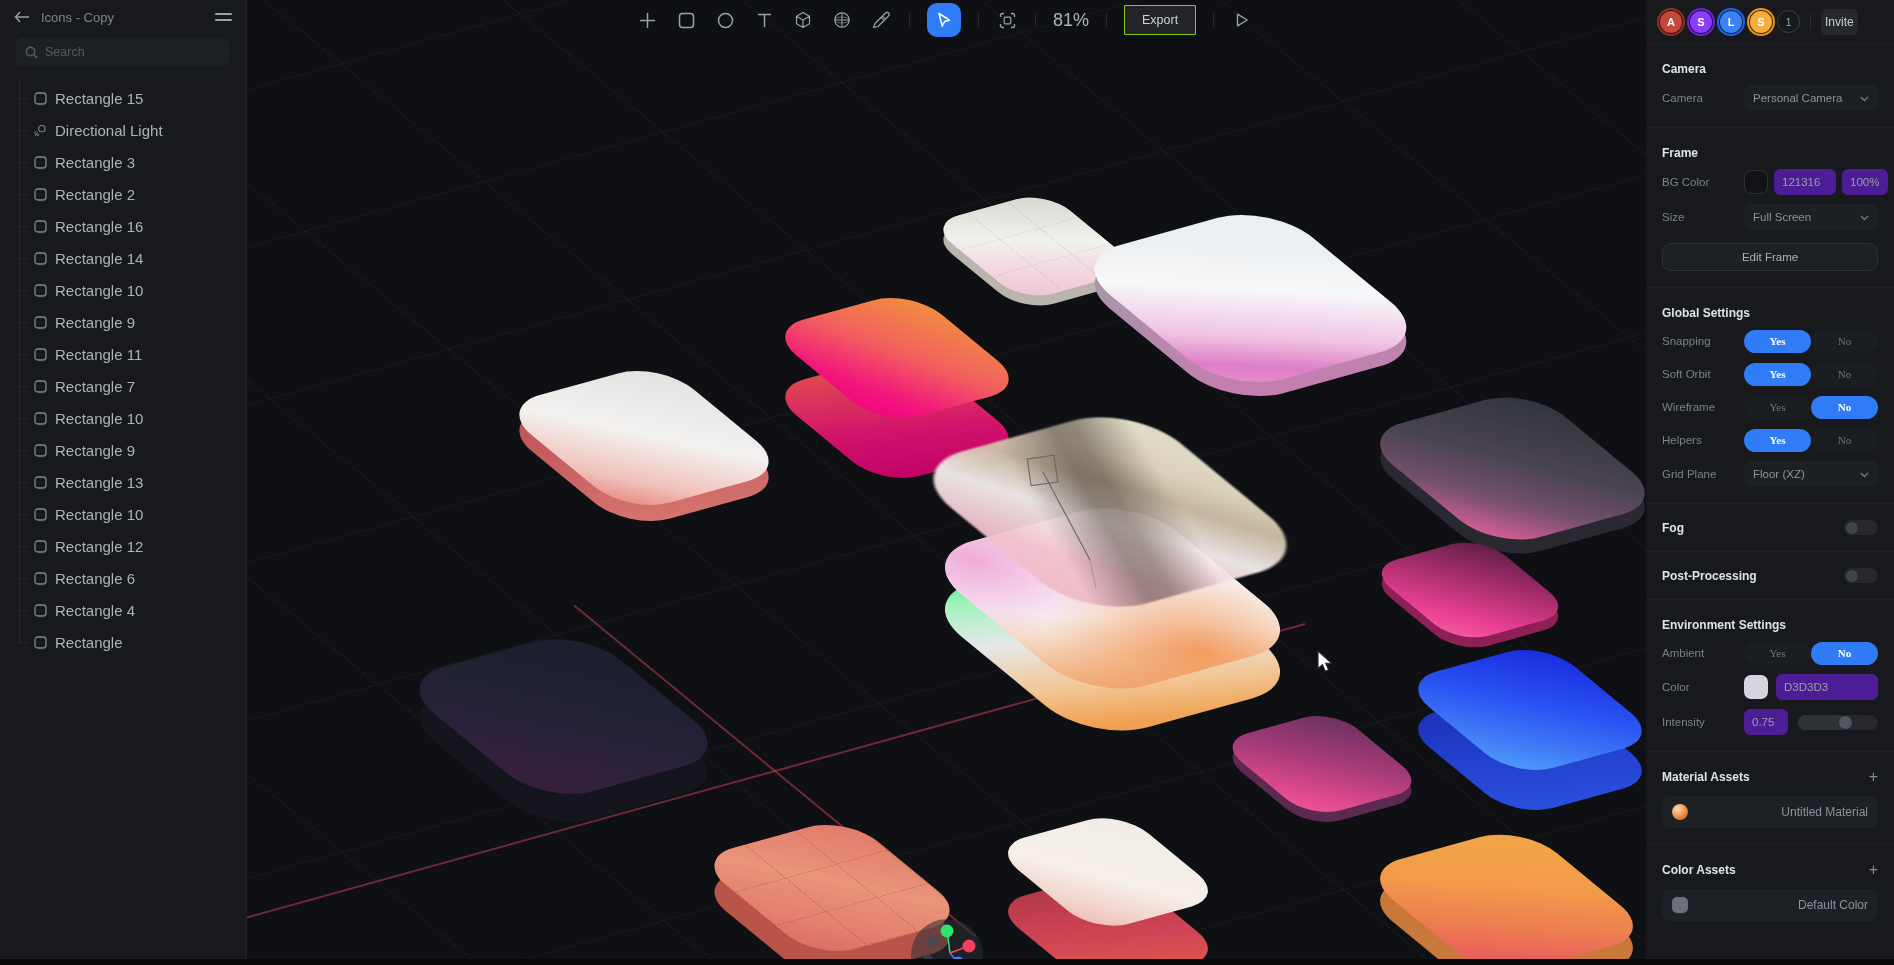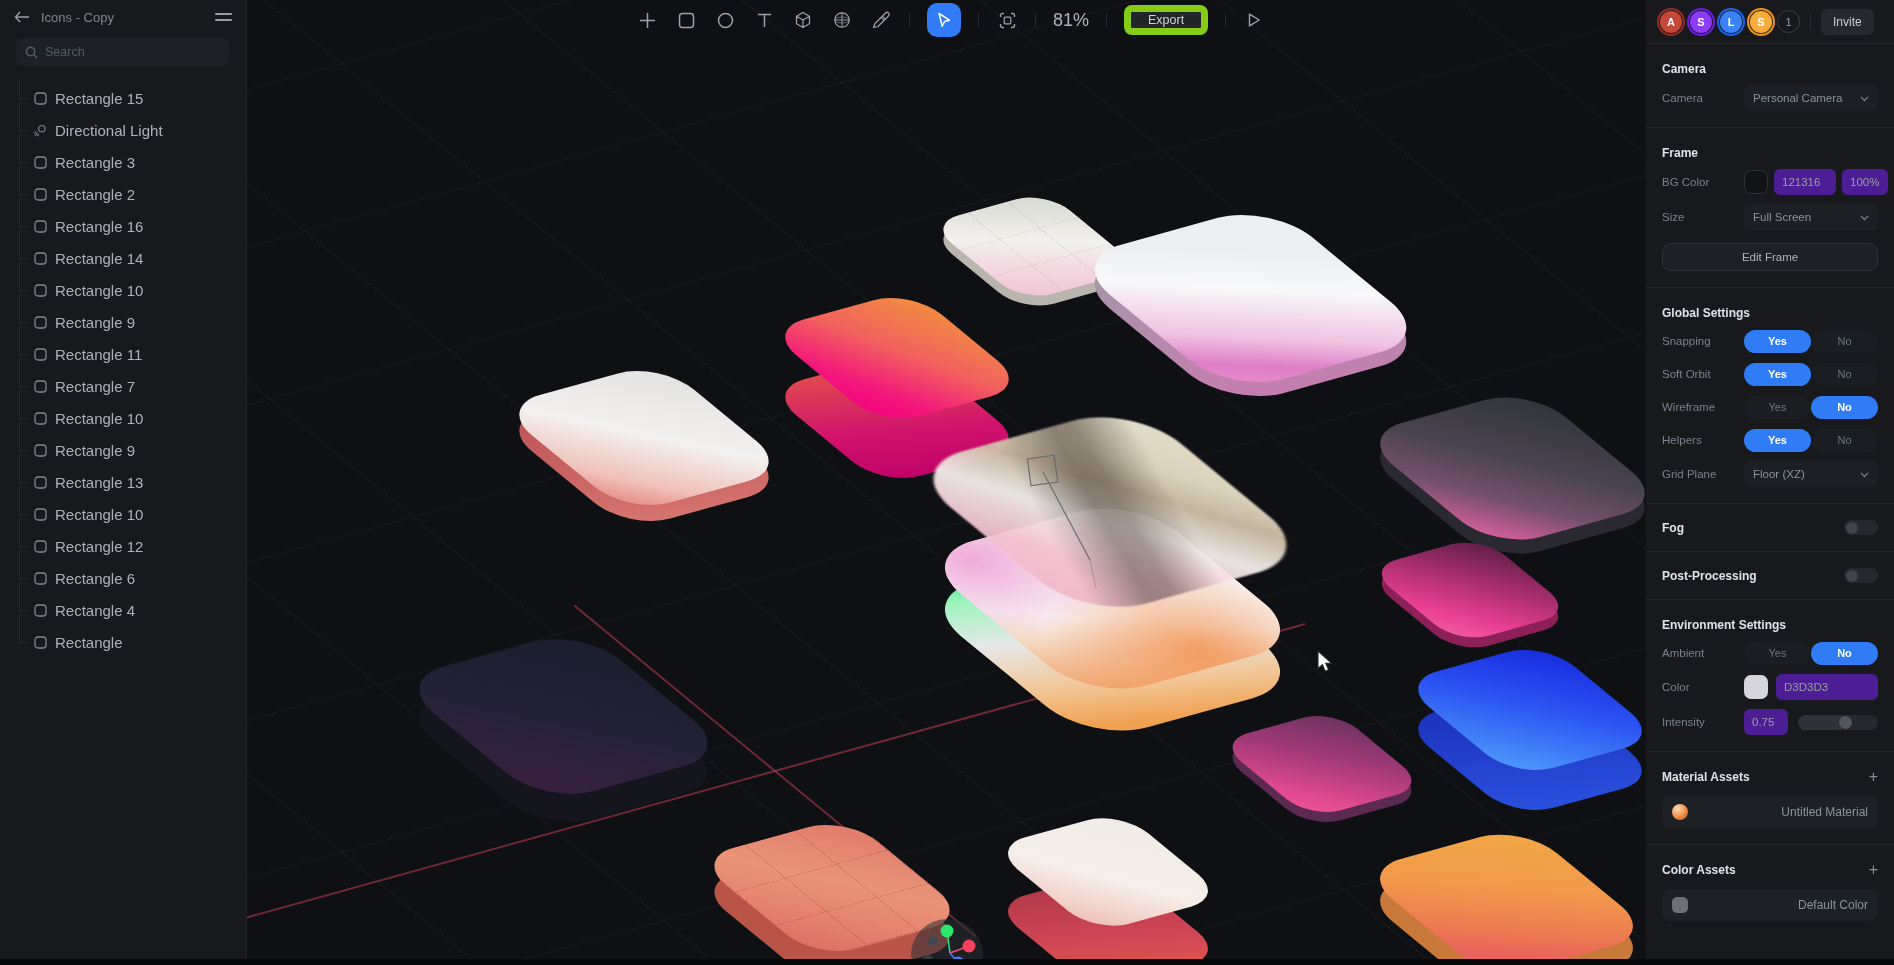--- a/index.html
+++ b/index.html
@@ -20,21 +20,21 @@
   .cursor-svg{position:absolute;z-index:40;pointer-events:none;}
   .gizmo-svg{position:absolute;z-index:22;}
 
   
   .topbar{position:absolute;left:636px;top:0;height:40px;z-index:25;display:flex;align-items:center;gap:17px;}
   .tool{width:22px;height:22px;display:flex;align-items:center;justify-content:center;color:#9ba1a8;}
   .tool svg{display:block;}
   .tool-sep{width:1px;height:14px;background:#262931;}
   .tool-active{width:34px;height:34px;background:#2f7cf6;border-radius:10px;color:#fff;}
   .zoom-label{font-size:18px;color:#aeb3ba;min-width:30px;text-align:left;}
-  .export-btn{height:30px;padding:0 17px;border-radius:8px;border:7px solid #84cc16;background:#222429;
+  .export-btn{height:30px;padding:0 17px;border-radius:1px;border:1px solid #84cc16;background:#222429;
     color:#ced2d7;font-size:12.5px;display:flex;align-items:center;}
 
   
   .sidebar{position:absolute;left:0;top:0;bottom:0;width:247px;background:#17191d;z-index:30;
     border-right:1px solid rgba(255,255,255,0.04);}
   .sb-head{display:flex;align-items:center;height:34px;padding:0 14px;color:#9aa0a8;}
   .sb-title{font-size:13px;color:#7f858d;margin-left:11px;flex:1;}
   .burger{width:17px;display:flex;flex-direction:column;gap:4px;}
   .burger span{height:1.6px;background:#9aa0a8;border-radius:1px;}
   .search{position:absolute;left:16px;top:38px;width:213px;height:28px;background:#1d2025;border-radius:6px;
@@ -49,40 +49,40 @@
 
   
   .rpanel{position:absolute;right:0;top:0;bottom:0;width:248px;background:#17191d;z-index:30;overflow:hidden;}
   .userbar{height:44px;display:flex;align-items:center;padding:0 13px;border-bottom:1px solid rgba(255,255,255,0.045);}
   .avatars{display:flex;gap:4px;align-items:center;}
   .avatar{width:24px;height:24px;border-radius:50%;display:flex;align-items:center;justify-content:center;
     font-size:11px;font-weight:700;color:#fff;border:1.5px solid rgba(10,10,12,0.8);}
   .viewer-count{width:23px;height:23px;border-radius:50%;border:1.5px solid #3a3e44;color:#9aa0a8;font-size:11px;
     display:flex;align-items:center;justify-content:center;margin-left:4px;}
   .ub-sep{width:1px;height:16px;background:#2b2e33;margin:0 10px;}
-  .invite-btn{height:26px;padding:0 12px;border-radius:6px;background:#26282d;color:#c9ced4;font-size:12px;
+  .invite-btn{height:26px;padding:0 4px;border-radius:6px;background:#26282d;color:#c9ced4;font-size:12px;
     display:flex;align-items:center;}
   .sec{padding:12px 16px 16px;border-bottom:1px solid rgba(255,255,255,0.045);}
   .sec-title{font-size:12px;font-weight:700;color:#dfe3e7;margin:6px 0 0;}
   .sec-title-row{display:flex;align-items:flex-start;justify-content:space-between;margin:6px 0 0;}
   .plus-icon{color:#868c94;font-size:16px;line-height:14px;}
   .prow{display:grid;grid-template-columns:82px 1fr;align-items:center;margin-top:9px;min-height:24px;}
   .plabel{font-size:11.5px;color:#7c828a;}
   .pvalue-drop{height:26px;background:#1c1f23;border-radius:6px;display:flex;align-items:center;
     padding:0 9px;color:#8d939b;font-size:11.5px;}
   .pvalue-drop .chev{margin-left:auto;color:#767c84;}
   .bg-ctrl{display:grid;grid-template-columns:24px 62px 46px;gap:6px;align-items:center;}
   .swatch{width:24px;height:24px;border-radius:7px;border:1px solid rgba(255,255,255,0.12);}
   .tfield{height:26px;background:#4c1d95;border-radius:6px;color:#9aa0a2;font-size:11.5px;
     display:flex;align-items:center;padding:0 8px;}
   .wide-btn{margin-top:13px;width:100%;height:28px;border-radius:9px;background:#1d2024;border:1px solid #2e3136;
     color:#aeb3ba;font-size:11.5px;display:flex;align-items:center;justify-content:center;}
   .seg{display:grid;grid-template-columns:1fr 1fr;height:23px;}
   .seg-opt{border-radius:12px;display:flex;align-items:center;justify-content:center;font-size:11px;color:#70767e;
-    background:#1a1d21;}
+    background:#1a1d21;font-family:Liberation Serif, serif;}
   .seg-opt.on{background:#2f7cf6;color:#fff;font-weight:700;}
   .toggle-row{display:flex;align-items:center;justify-content:space-between;padding:16px 16px;
     border-bottom:1px solid rgba(255,255,255,0.045);}
   .toggle{width:34px;height:15px;border-radius:8px;background:#26282d;position:relative;}
   .toggle .knob{position:absolute;left:2px;top:1.5px;width:12px;height:12px;border-radius:50%;background:#3f434a;}
   .color-ctrl{display:flex;align-items:center;gap:8px;}
   .color-ctrl .tfield{flex:1;}
   .intensity-ctrl{display:grid;grid-template-columns:44px 1fr;gap:10px;align-items:center;}
   .slider{height:15px;border-radius:8px;background:#26282d;position:relative;}
   .slider .fill{position:absolute;left:0;top:0;bottom:0;border-radius:8px;background:#2f3238;}

